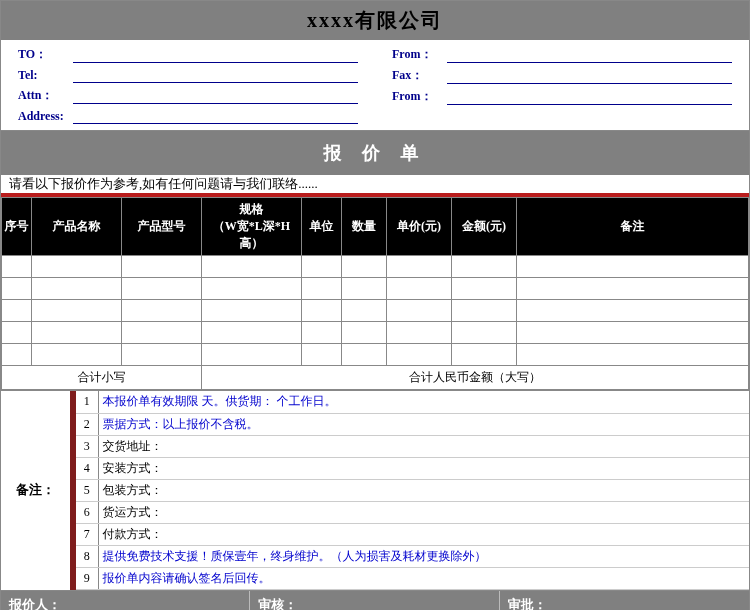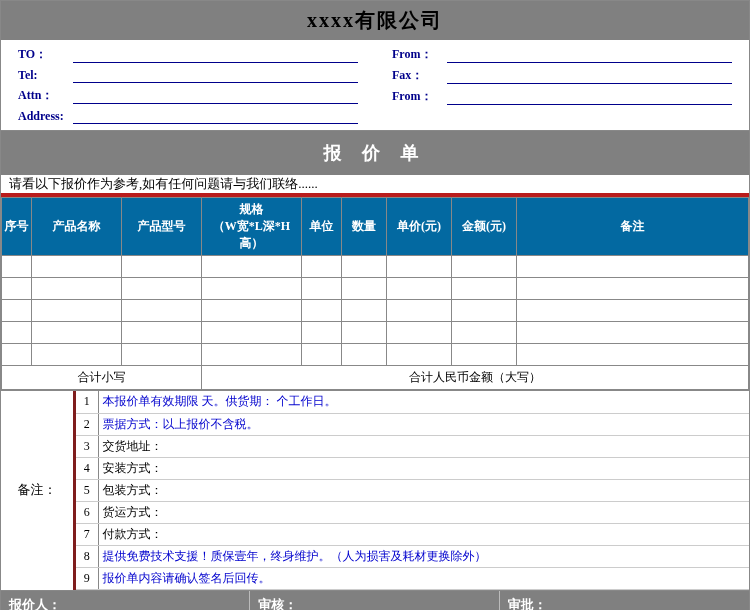--- a/index.html
+++ b/index.html
@@ -68,21 +68,21 @@
       width: 100%;
       border-collapse: collapse;
     }
     .quote-table th, .quote-table td {
       border: 1px solid #888;
       text-align: center;
       padding: 3px 2px;
       font-size: 12px;
     }
     .quote-table thead th {
-      background: #0369a1;
+      background: #000000;
       color: #fff;
       font-weight: bold;
     }
     .quote-table tbody td {
       height: 22px;
     }
     .col-seq { width: 30px; }
     .col-name { width: 90px; }
     .col-model { width: 80px; }
     .col-spec { width: 100px; }
@@ -101,25 +101,25 @@
     }
 
     
     .notes-section {
       display: flex;
       border-top: 1px solid #888;
     }
     .notes-label {
       width: 75px;
       min-width: 75px;
-      border-right: 3px solid #7f1d1d;
+      border-right: 6px solid #7f1d1d;
       display: flex;
       align-items: center;
       justify-content: center;
-      font-weight: normal;
+      font-weight: bold;
       font-size: 13px;
       padding: 4px;
     }
     .notes-content {
       flex: 1;
     }
     .notes-content table {
       width: 100%;
       border-collapse: collapse;
     }

